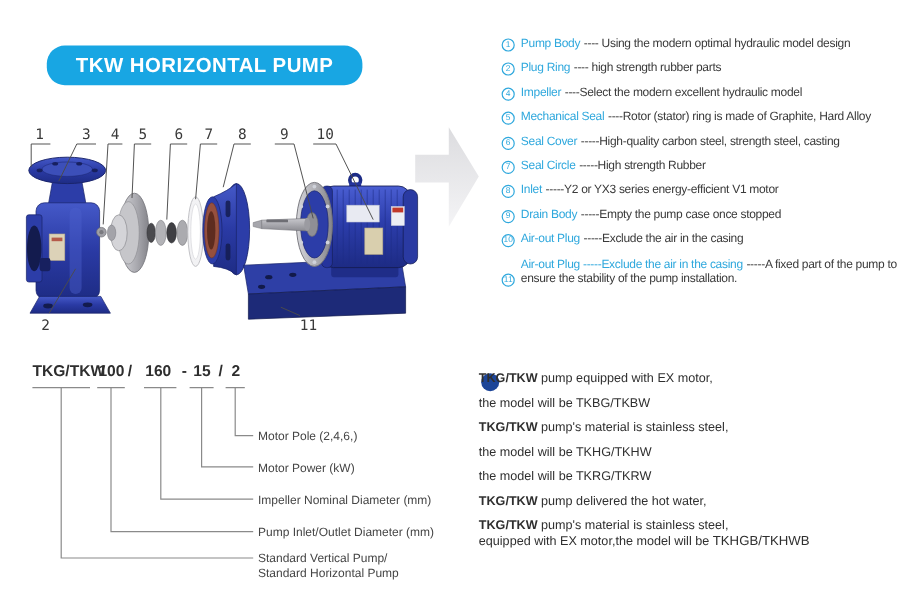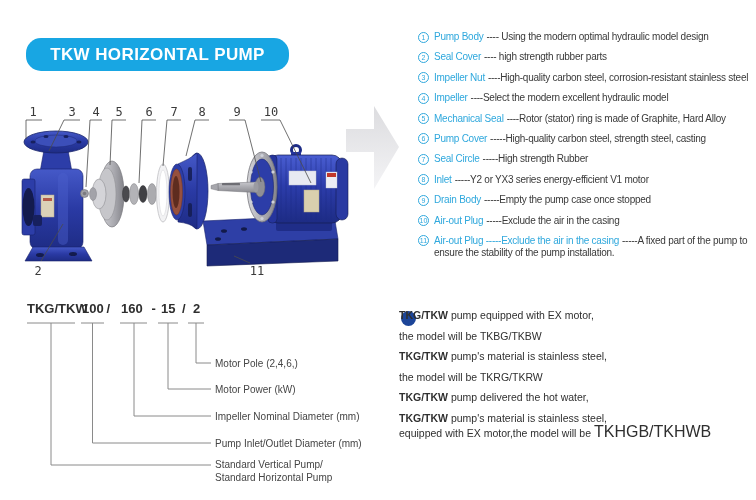--- a/index.html
+++ b/index.html
@@ -1,48 +1,48 @@
 <!DOCTYPE html>
 <html><head>
 <meta charset="utf-8">
 <style>
   html,body{margin:0;padding:0;background:#fff;}
   .page{position:relative;width:756px;height:500px;background:#ffffff;overflow:hidden;
         font-family:"Liberation Sans",sans-serif;}
   
-  .banner{position:absolute;left:26px;top:38px;width:263px;height:33px;border-radius:15px;
+  .banner{position:absolute;left:39px;top:38px;width:263px;height:33px;border-radius:15px;
           background:#18a6e3;display:flex;align-items:center;justify-content:center;}
   .banner span{color:#ffffff;font-weight:bold;font-size:17px;letter-spacing:.4px;}
   
   svg.diagram{position:absolute;left:0;top:95px;width:410px;height:190px;}
   svg text.pnum{font-family:"DejaVu Sans Mono",monospace;font-size:12px;fill:#3a3a3a;}
   
   .parts{position:absolute;left:418px;top:31px;width:338px;}
   .pl-item{display:flex;margin-bottom:8.4px;white-space:nowrap;font-size:10px;line-height:12px;
-           color:#3a3a3a;letter-spacing:-0.25px;}
+           color:#3a3a3a;letter-spacing:-0.25px;align-items:flex-end;}
   .pl-item.wrap{white-space:normal;}
   .pl-num{flex:0 0 11px;width:11px;height:11px;border:1px solid #2fa8dd;border-radius:50%;
           color:#2fa8dd;font-size:7px;line-height:10px;text-align:center;margin-right:5px;
           margin-top:.5px;box-sizing:border-box;letter-spacing:0;}
   .pl-name{color:#2fa8dd;margin-right:3px;}
   .pl-desc{color:#3a3a3a;}
   
   svg.model{position:absolute;left:0;top:293px;width:400px;height:207px;}
   svg .mc-head{font-family:"Liberation Sans",sans-serif;font-size:13px;font-weight:bold;fill:#2e2e2e;}
   svg .mc-label{font-family:"Liberation Sans",sans-serif;font-size:10px;fill:#454545;}
   
   .note-dot{position:absolute;left:401px;top:311px;width:15px;height:15px;border-radius:50%;
             background:#1c4598;}
   .notes{position:absolute;left:399px;top:309px;width:332px;font-size:10.5px;line-height:13px;
          color:#2f2f2f;}
   .notes p{margin:0 0 7.5px;}
   .notes p.tight{margin-bottom:0;}
   .lead{font-weight:bold;}
   .code{font-weight:normal;}
-  .code.big{font-size:16px;}
+  .code.big{font-size:11px;}
 </style>
 </head>
 <body>
 
 <div class="page">
 
   <div class="banner">
     <span>TKW HORIZONTAL PUMP</span>
   </div>
 
@@ -190,37 +190,33 @@
     <text class="pnum" x="257" y="180" text-anchor="middle">11</text>
   </svg>
 
   <div class="parts">
     <div class="pl-item">
         <span class="pl-num">1</span>
         <span class="pl-txt"><span class="pl-name">Pump Body</span><span class="pl-desc">---- Using the modern optimal hydraulic model design</span></span>
       </div>
     <div class="pl-item">
         <span class="pl-num">2</span>
-        <span class="pl-txt"><span class="pl-name">Seal Cover</span><span class="pl-desc">---- high strength rubber parts</span></span>
-      </div>
-    <div class="pl-item">
-        <span class="pl-num">3</span>
-        <span class="pl-txt"><span class="pl-name">Impeller Nut</span><span class="pl-desc">----High-quality carbon steel, corrosion-resistant stainless steel</span></span>
+        <span class="pl-txt"><span class="pl-name">Plug Ring</span><span class="pl-desc">---- high strength rubber parts</span></span>
       </div>
     <div class="pl-item">
         <span class="pl-num">4</span>
         <span class="pl-txt"><span class="pl-name">Impeller</span><span class="pl-desc">----Select the modern excellent hydraulic model</span></span>
       </div>
     <div class="pl-item">
         <span class="pl-num">5</span>
         <span class="pl-txt"><span class="pl-name">Mechanical Seal</span><span class="pl-desc">----Rotor (stator) ring is made of Graphite, Hard Alloy</span></span>
       </div>
     <div class="pl-item">
         <span class="pl-num">6</span>
-        <span class="pl-txt"><span class="pl-name">Pump Cover</span><span class="pl-desc">-----High-quality carbon steel, strength steel, casting</span></span>
+        <span class="pl-txt"><span class="pl-name">Seal Cover</span><span class="pl-desc">-----High-quality carbon steel, strength steel, casting</span></span>
       </div>
     <div class="pl-item">
         <span class="pl-num">7</span>
         <span class="pl-txt"><span class="pl-name">Seal Circle</span><span class="pl-desc">-----High strength Rubber</span></span>
       </div>
     <div class="pl-item">
         <span class="pl-num">8</span>
         <span class="pl-txt"><span class="pl-name">Inlet</span><span class="pl-desc">-----Y2 or YX3 series energy-efficient V1 motor</span></span>
       </div>
     <div class="pl-item">
@@ -266,19 +262,20 @@
     <text class="mc-label" x="215" y="154">Pump Inlet/Outlet Diameter (mm)</text>
     <text class="mc-label" x="215" y="175">Standard Vertical Pump/</text>
     <text class="mc-label" x="215" y="188">Standard Horizontal Pump</text>
   </svg>
 
   <div class="note-dot"></div>
   <div class="notes">
     <p class="nl"><span class="lead">TKG/TKW</span><span> pump equipped with EX motor,</span></p>
     <p class="nl"><span>the model will be </span><span class="code">TKBG/TKBW</span></p>
     <p class="nl"><span class="lead">TKG/TKW</span><span> pump's material is stainless steel,</span></p>
+    <p class="nl"><span>the model will be </span><span class="code">TKHG/TKHW</span></p>
     <p class="nl"><span>the model will be </span><span class="code">TKRG/TKRW</span></p>
     <p class="nl"><span class="lead">TKG/TKW</span><span> pump delivered the hot water,</span></p>
     <p class="nl tight"><span class="lead">TKG/TKW</span><span> pump's material is stainless steel,</span></p>
     <p class="nl"><span>equipped with EX motor,the model will be </span><span class="code big">TKHGB/TKHWB</span></p>
   </div>
 
 </div>
 
 </body></html>

